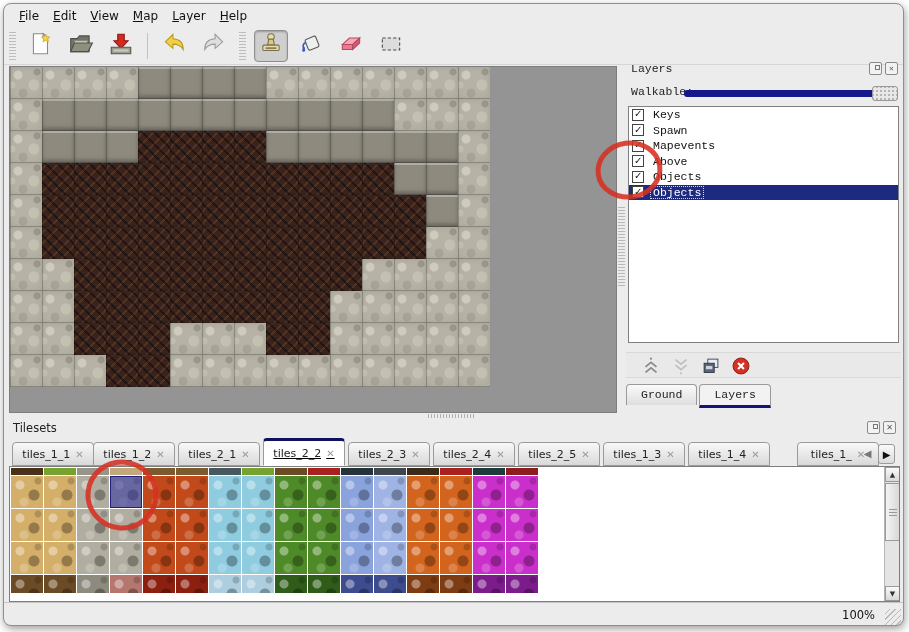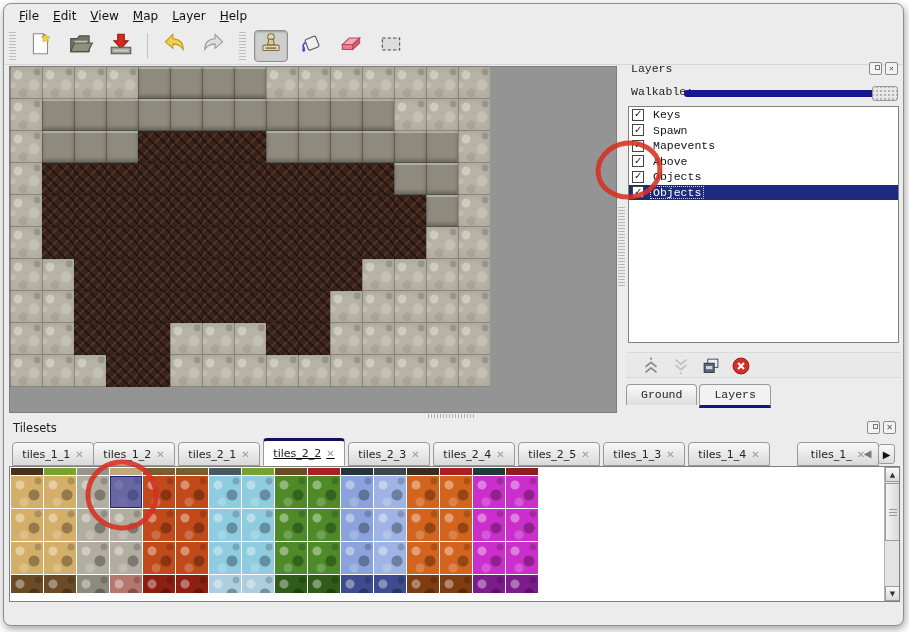--- a/index.html
+++ b/index.html
@@ -734,19 +734,23 @@
         </div>
       </div>
     <div id="pal-selection" style="left: 100px; top: 9px; width: 32px; height: 32px;"></div>
     <div class="vscrollbar">
       <div class="sb-btn" style="top:0;">▲</div>
       <div class="sb-thumb"></div>
       <div class="sb-btn" style="bottom:0;">▼</div>
     </div>
   </div>
 
+  <div id="statusbar">
+    <span id="zoom-level">100%</span>
+    <div id="resize-grip"></div>
+  </div>
 
 </div>
 
 <svg id="annotations-svg">
     <ellipse cx="629" cy="170" rx="31" ry="27" transform="rotate(-8 629 170)" fill="none" stroke="#d63022" stroke-width="5" stroke-linecap="round" opacity="0.88"></ellipse>
     <ellipse cx="122" cy="495" rx="34" ry="33" transform="rotate(6 122 495)" fill="none" stroke="#d63022" stroke-width="5" stroke-linecap="round" opacity="0.88"></ellipse>
   </svg>
 
 </body></html>

